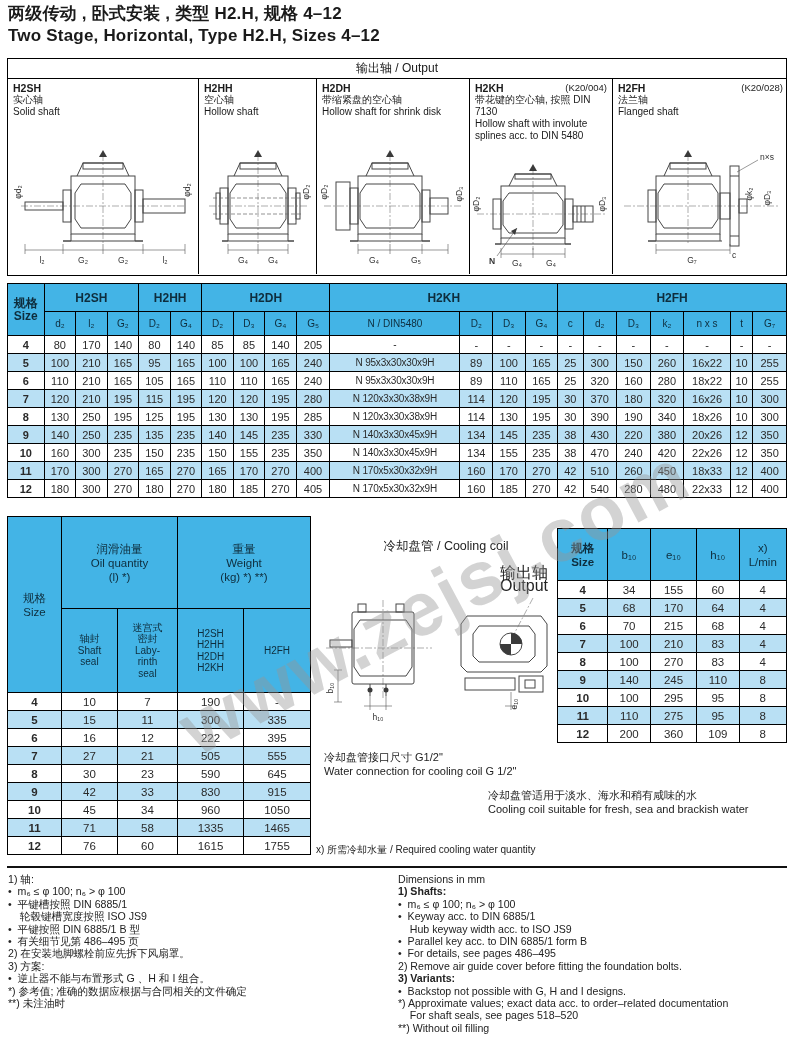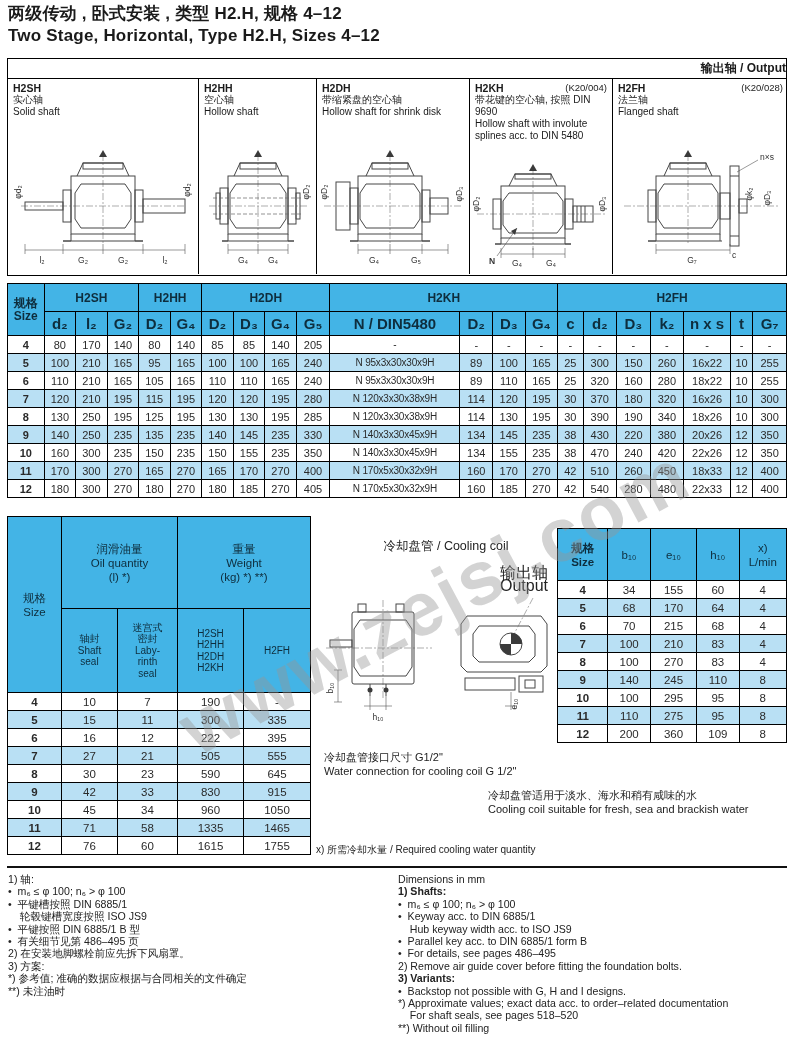--- a/index.html
+++ b/index.html
@@ -8,21 +8,21 @@
   .page{position:relative;width:794px;height:1037px;background:#fff;margin:0 auto;overflow:hidden}
   .abs{position:absolute}
   .pre{white-space:pre-line}
   .b{font-weight:700}
 
   
   .title{left:8px;top:3px;font-size:17px;font-weight:700;line-height:22px;letter-spacing:.2px}
 
   
   .obox{left:7px;top:58px;width:780px;height:218px;border:1.5px solid #000}
-  .obox-hd{height:20px;border-bottom:1.5px solid #000;text-align:right;font-weight:700;font-size:12px;line-height:19px}
+  .obox-hd{height:20px;border-bottom:1.5px solid #000;text-align:center;font-weight:400;font-size:12px;line-height:19px}
   .ocols{display:flex;height:195px}
   .ocol{border-left:1px solid #000;padding:3px 5px 2px;display:flex;flex-direction:column;font-size:10px;line-height:12px}
   .ocol:first-child{border-left:none}
   .c1{width:190px}.c2{width:118px}.c3{width:153px}.c4{width:143px}.c5{width:176px}
   .vhead{display:flex;justify-content:space-between;font-size:10.5px;line-height:12px}
   .vcode{font-weight:700}
   .vnote{font-size:9.5px;color:#222}
   .osvg{margin-top:auto;align-self:center}
 
   
@@ -36,21 +36,21 @@
   
   table{border-collapse:collapse;table-layout:fixed}
   th,td{border:1px solid #000;text-align:center;vertical-align:middle;overflow:hidden}
   thead th{background:var(--hdr,#43b4e6);color:#0e2d3d}
   tbody tr:nth-child(even) td{background:var(--stripe,#b9e0f4)}
   tbody td{color:#2a2a2a}
   td:first-child{font-weight:700}
 
   .mt{left:7px;top:283px;width:780px;font-size:11px}
   .mt thead tr:first-child th{height:28px;font-weight:700;font-size:12px}
-  .mt thead tr:last-child th{height:24px;font-weight:700;font-size:15px}
+  .mt thead tr:last-child th{height:24px;font-weight:400;font-size:10px}
   .mt tbody td{height:18px}
   .mt td:nth-child(11){font-size:10px;letter-spacing:-.2px}
   .mt .sizeh{font-weight:700;font-size:11.5px;line-height:13px}
 
   .ot{left:7px;top:516px;width:304px;font-size:11.5px}
   .ot thead tr.h1 th{height:92px;font-weight:400}
   .ot thead tr.h2 th{height:84px;font-weight:400;font-size:10px;line-height:11.5px}
   .ot thead .grp{font-size:11.5px;line-height:14px}
   .ot thead .codes{font-weight:700;font-size:11px;line-height:12.5px}
   .ot tbody td{height:18px}
@@ -179,21 +179,21 @@
           <text x="98" y="117" text-anchor="middle">G₅</text>
         </svg>
       </div>
 
       <div class="ocol c4">
         <div class="vhead">
             <span class="vcode">H2KH</span>
             <span class="vnote">(K20/004)</span>
           </div>
         <div class="vzh">带花键的空心轴,
-按照 DIN 9690</div>
+按照 DIN 7130</div>
         <div class="ven">Hollow shaft with involute splines acc. to DIN 5480</div>
         <svg class="dwg osvg" width="140" height="110" viewBox="0 0 140 110">
           <line class="cl" x1="62" y1="6" x2="62" y2="88"></line>
             <line class="cl" x1="6" y1="52" x2="134" y2="52"></line>
           <path class="fil" d="M62,2 l-4,7 h8 z"></path>
           <path class="ln" d="M38,24 L44,12 H80 L86,24"></path>
             <rect class="ln" x="44" y="12" width="36" height="5"></rect>
           <rect class="ln" x="30" y="24" width="64" height="52"></rect>
           <polygon class="ln" points="38,31 86,31 92,39 92,63 86,71 38,71 32,63 32,39"></polygon>
           <rect class="ln" x="22" y="37" width="8" height="30"></rect>
@@ -788,20 +788,21 @@
 
   <div class="abs fn fn-left">
       <div class="fn-line">1) 轴:</div>
       <div class="fn-line">•  m₆ ≤ φ 100; n₆ &gt; φ 100</div>
       <div class="fn-line">•  平键槽按照 DIN 6885/1</div>
       <div class="fn-line">    轮毂键槽宽度按照 ISO JS9</div>
       <div class="fn-line">•  平键按照 DIN 6885/1 B 型</div>
       <div class="fn-line">•  有关细节见第 486–495 页</div>
       <div class="fn-line">2) 在安装地脚螺栓前应先拆下风扇罩。</div>
       <div class="fn-line">3) 方案:</div>
+      <div class="fn-line">•  逆止器不能与布置形式 G 、H 和 I 组合。</div>
       <div class="fn-line">*) 参考值; 准确的数据应根据与合同相关的文件确定</div>
       <div class="fn-line">**) 未注油时</div>
   </div>
   <div class="abs fn fn-right">
     <div class="fn-line">Dimensions in mm</div>
       <div class="fn-line b">1) Shafts:</div>
       <div class="fn-line">•  m₆ ≤ φ 100; n₆ &gt; φ 100</div>
       <div class="fn-line">•  Keyway acc. to DIN 6885/1</div>
       <div class="fn-line">    Hub keyway width acc. to ISO JS9</div>
       <div class="fn-line">•  Parallel key acc. to DIN 6885/1 form B</div>

